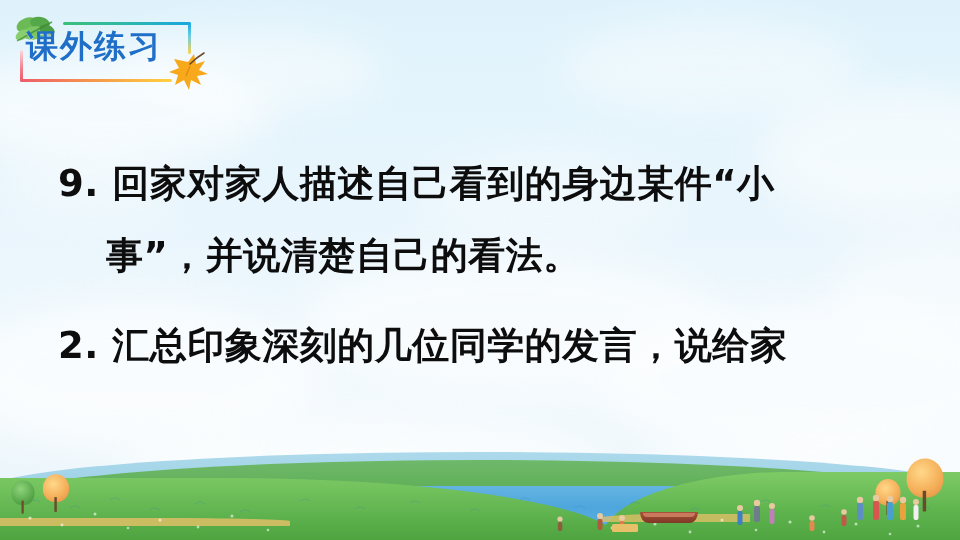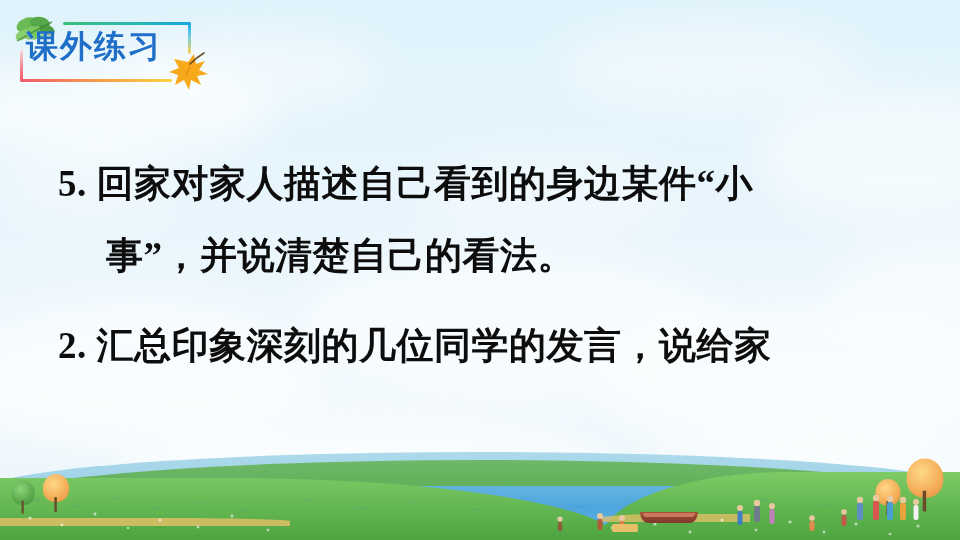--- a/index.html
+++ b/index.html
@@ -11,21 +11,20 @@
   body {
     font-family: "DejaVu Sans", "Liberation Sans", sans-serif;
   }
 
   .slide {
     position: relative;
     width: 960px;
     height: 540px;
     overflow: hidden;
     background: #e2f3fb;
-    font-family: Liberation Serif, serif;
   }
 
   
   .sky {
     position: absolute;
     left: 0; top: 0;
     width: 960px;
     height: 500px;
     background:
       linear-gradient(180deg,
@@ -315,21 +314,21 @@
         <path d="M20 10 L26 2 L28 12 L37 9 L31 18 L40 22 L29 24 L33 33 L23 28 L21 38 L16 28 L7 33 L10 23 L1 20 L11 16 L6 7 Z"></path>
       </g>
       <path d="M22 12 C26 8 31 4 36 1" stroke="#6b4a2a" stroke-width="1.6" fill="none" stroke-linecap="round"></path>
       <path d="M18 24 L22 14" stroke="#d9850c" stroke-width="1.2" fill="none" opacity=".8"></path>
     </svg>
 
     <div class="title-text">课外练习</div>
   </div>
 
   <div class="body-text">
-    <div class="line num">5. 回家对家人描述自己看到的身边某件“小</div>
+    <div class="line num">9. 回家对家人描述自己看到的身边某件“小</div>
     <div class="line indent">事”，并说清楚自己的看法。</div>
     <div class="line num gap">2. 汇总印象深刻的几位同学的发言，说给家</div>
   </div>
 
   <div class="landscape">
     <div class="far-hill"></div>
     <div class="mid-hill"></div>
     <div class="water"></div>
     <div class="bank-left"></div>
     <div class="bank-left-edge"></div>

